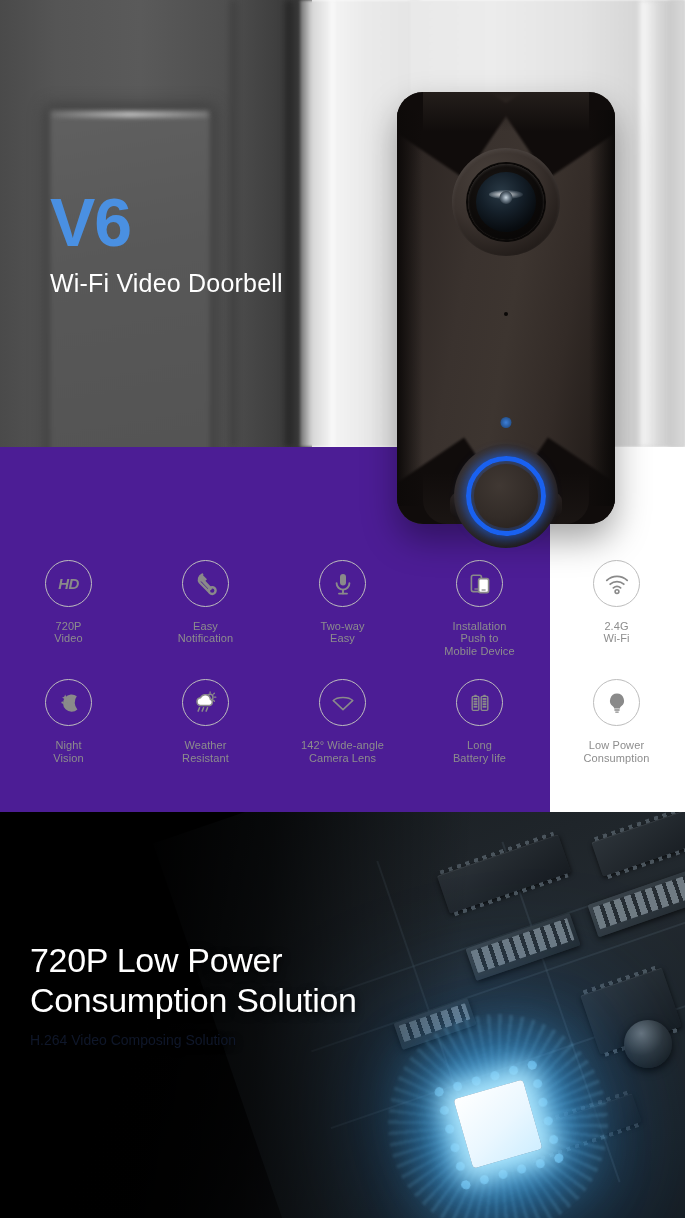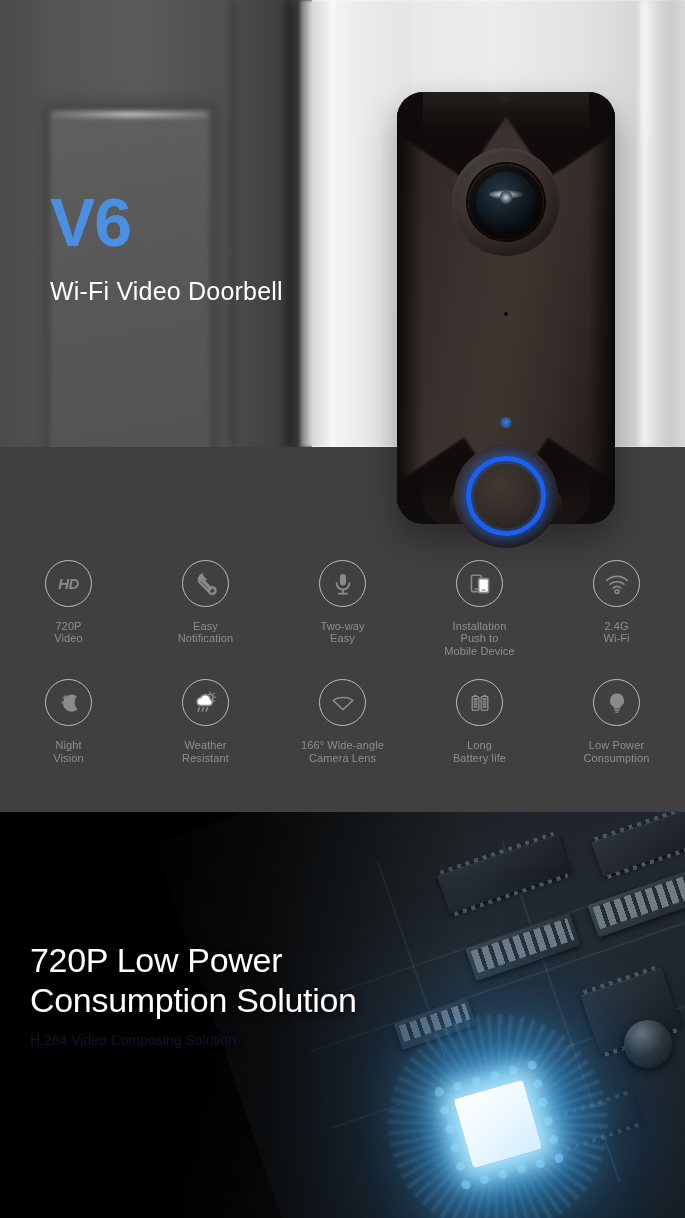--- a/index.html
+++ b/index.html
@@ -94,21 +94,21 @@
 
   .hero-text { position:absolute; left:50px; top:190px; z-index:6; }
   .hero-title {
     font-size:68px;
     font-weight:bold;
     color:#4a90e2;
     line-height:.95;
     letter-spacing:-1px;
   }
   .hero-sub {
-    margin-top:22px;
+    margin-top:14px;
     font-size:25px;
     color:#ffffff;
     font-weight:400;
     letter-spacing:.2px;
   }
 
   
   .doorbell {
     position:absolute;
     left:397px;
@@ -209,22 +209,22 @@
   }
   .btn-face {
     position:absolute; left:50%; transform:translateX(-50%);
     top:372px; width:64px; height:64px; border-radius:50%;
     background:radial-gradient(circle at 40% 34%,#403833 0%,#332c28 55%,#231d1a 100%);
   }
 
   
   .features {
     position:absolute; top:447px; left:0;
-    width:685px; height:365px;
-    background:#404040;
+    width:550px; height:365px;
+    background:#4c1d95;
     padding-top:113px;
   }
   .feature-row { display:flex; width:685px; }
   .feature-row.row2 { margin-top:22px; }
   .feature { flex:1 1 0; text-align:center; }
   .icon-circle {
     width:47px; height:47px; border-radius:50%;
     border:1.4px solid #bdbdbd;
     margin:0 auto 13px auto;
     display:flex; align-items:center; justify-content:center;
@@ -482,21 +482,21 @@
 Resistant</div>
     </div>
 
     <div class="feature">
       <div class="icon-circle">
         <svg width="28" height="28" viewBox="0 0 28 28" fill="none" stroke="#8a8a8a" stroke-width="1.5" stroke-linecap="round" stroke-linejoin="round">
           <path d="M4.4 11.6 C8 7.4 20 7.4 23.6 11.6"></path>
           <path d="M4.4 11.6 L14 20.6 L23.6 11.6"></path>
         </svg>
       </div>
-      <div class="feature-label">166° Wide-angle
+      <div class="feature-label">142° Wide-angle
 Camera Lens</div>
     </div>
 
     <div class="feature">
       <div class="icon-circle">
         <svg width="26" height="26" viewBox="0 0 26 26" fill="none" stroke="#8a8a8a" stroke-width="1.4">
           <rect x="5.2" y="6.4" width="6.6" height="14" rx="1.1"></rect>
           <rect x="7.2" y="4.8" width="2.6" height="1.8" rx=".6" fill="#8a8a8a" stroke="none"></rect>
           <g fill="#8a8a8a" stroke="none">
             <rect x="6.6" y="8" width="3.8" height="1.9"></rect>

